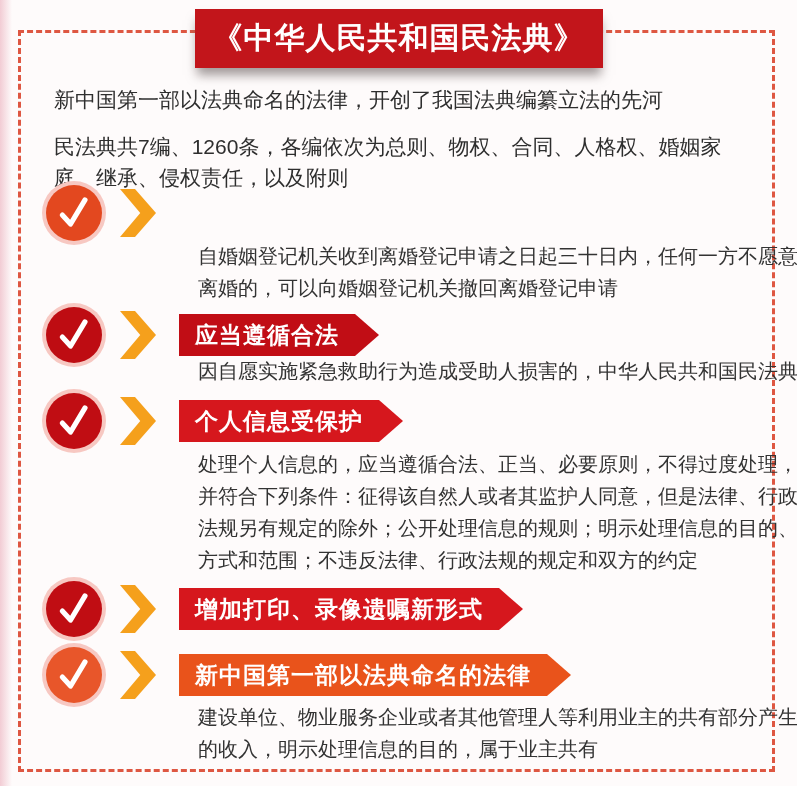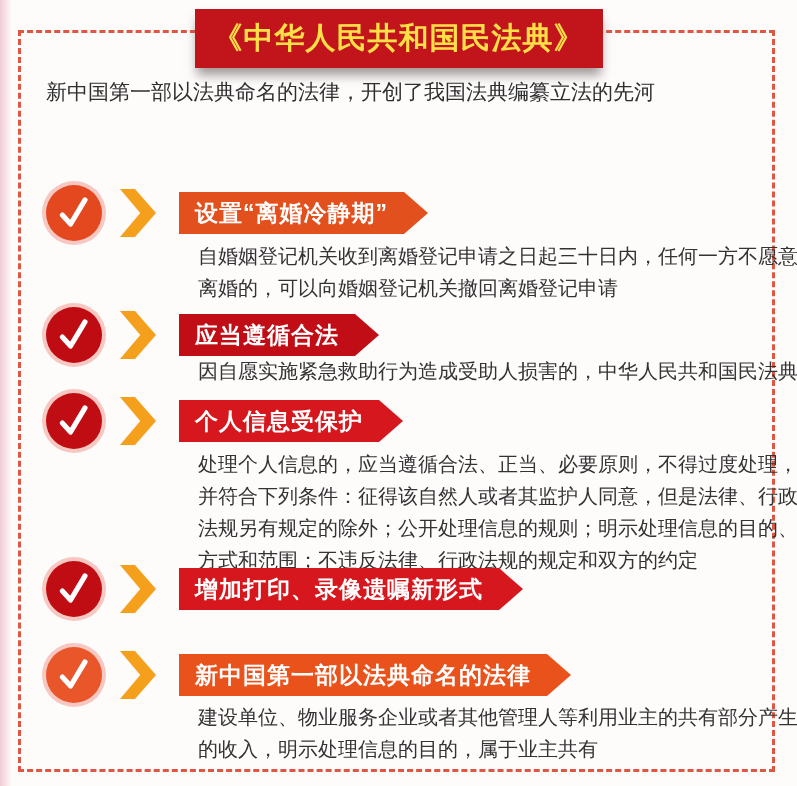--- a/index.html
+++ b/index.html
@@ -13,32 +13,32 @@
     background:linear-gradient(to right,#f2ccd4,rgba(242,204,212,0));
     z-index:0;
   }
   .frame{
     position:absolute;left:18px;top:30px;right:22px;bottom:14px;
     border:3px dashed var(--dash,#de5742);
     z-index:1;
   }
   .title-banner{
     position:absolute;left:50%;top:9px;transform:translateX(-50%);
-    background:var(--title-bg,#c2151b);color:#fde047;
+    background:var(--title-bg,#c2151b);color:#ffffff;
     font-size:30px;font-weight:700;letter-spacing:1px;
     padding:9px 18px;white-space:nowrap;
     box-shadow:0 9px 10px -2px rgba(110,100,100,0.65);
     z-index:3;
   }
   .intro{
     position:absolute;left:38px;top:68px;width:726px;
     font-size:21px;line-height:31px;color:#2e2e2e;
     z-index:2;
   }
-  .intro p{margin:8px;}
+  .intro p{margin:16px;}
   .item-row{
     position:absolute;left:46px;height:58px;
     display:flex;align-items:center;z-index:2;
   }
   .check-circle{
     width:56px;height:56px;border-radius:50%;
     background:var(--circle,#e3481f);
     box-shadow:0 0 0 4px var(--ring,#f7c8c2);
     display:flex;align-items:center;justify-content:center;
     flex:0 0 auto;
@@ -74,36 +74,33 @@
 </head>
 <body>
 
 <div class="pink-edge"></div>
 <div class="frame"></div>
 
 <div class="title-banner">《中华人民共和国民法典》</div>
 
 <div class="intro">
   <p>新中国第一部以法典命名的法律，开创了我国法典编纂立法的先河</p>
+  <p>民法典共7编、1260条，各编依次为总则、物权、合同、人格权、婚姻家庭、继承、侵权责任，以及附则</p>
 </div>
 
 <div class="item-row" style="top: 184px; --accent: #e2501e; --circle: #e3481f;">
   <div class="check-circle">
     <svg viewBox="0 0 64 64">
         <path d="M15 35 L27 48 L48 13"></path>
       </svg>
   </div>
   <div class="chevron">
     <svg viewBox="0 0 48 64">
         <polygon points="0,0 20,0 48,32 20,64 0,64 27,32"></polygon>
       </svg>
-  </div>
-  <div class="banner">
-    <span class="banner-text">设置“离婚冷静期”</span>
-    <span class="banner-arrow"></span>
   </div>
 </div>
 <p class="body-text" style="top:240px">自婚姻登记机关收到离婚登记申请之日起三十日内，任何一方不愿意离婚的，可以向婚姻登记机关撤回离婚登记申请</p>
 
 <div class="item-row" style="top: 306px; --accent: #c10d15; --circle: #be0c12;">
   <div class="check-circle">
     <svg viewBox="0 0 64 64">
         <path d="M15 35 L27 48 L48 13"></path>
       </svg>
   </div>
@@ -130,21 +127,21 @@
         <polygon points="0,0 20,0 48,32 20,64 0,64 27,32"></polygon>
       </svg>
   </div>
   <div class="banner">
     <span class="banner-text">个人信息受保护</span>
     <span class="banner-arrow"></span>
   </div>
 </div>
 <p class="body-text" style="top:448px">处理个人信息的，应当遵循合法、正当、必要原则，不得过度处理，并符合下列条件：征得该自然人或者其监护人同意，但是法律、行政法规另有规定的除外；公开处理信息的规则；明示处理信息的目的、方式和范围；不违反法律、行政法规的规定和双方的约定</p>
 
-<div class="item-row" style="top: 560px; justify-content: space-between; --accent: #d6171d; --circle: #c00d13;">
+<div class="item-row" style="top: 580px; justify-content: space-between; --accent: #d6171d; --circle: #c00d13;">
   <div class="check-circle">
     <svg viewBox="0 0 64 64">
         <path d="M15 35 L27 48 L48 13"></path>
       </svg>
   </div>
   <div class="chevron">
     <svg viewBox="0 0 48 64">
         <polygon points="0,0 20,0 48,32 20,64 0,64 27,32"></polygon>
       </svg>
   </div>

